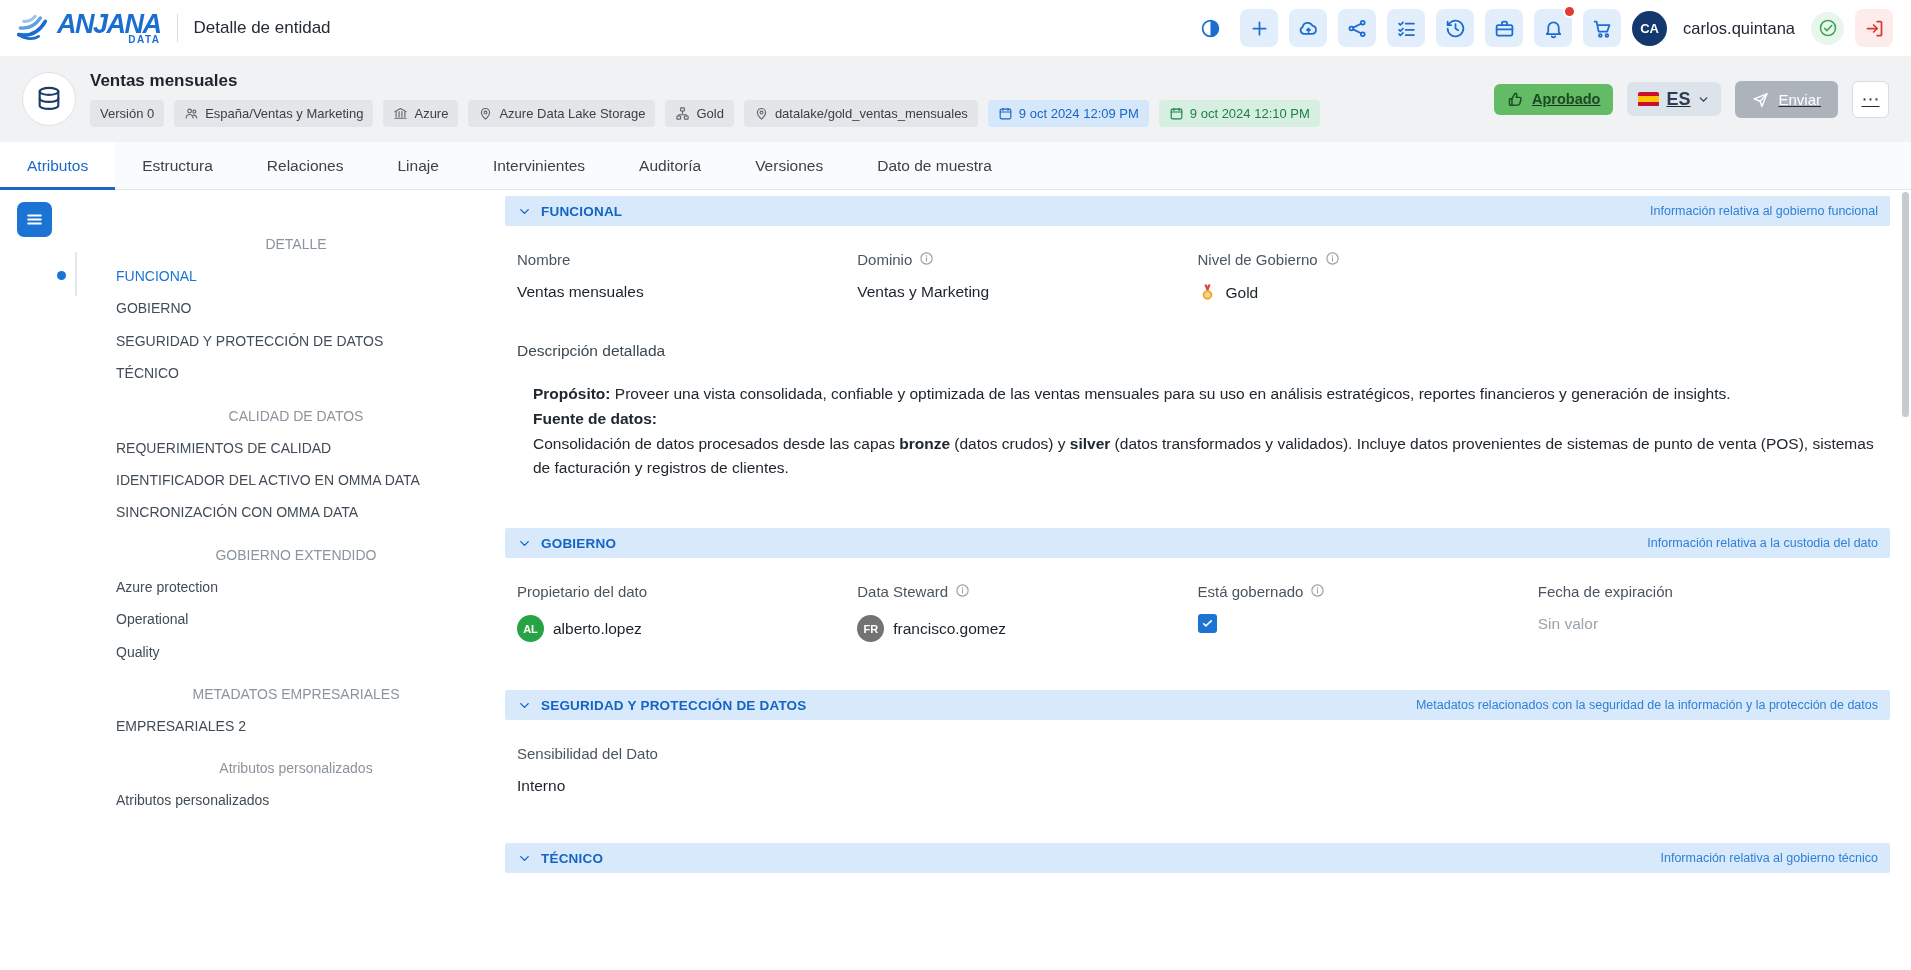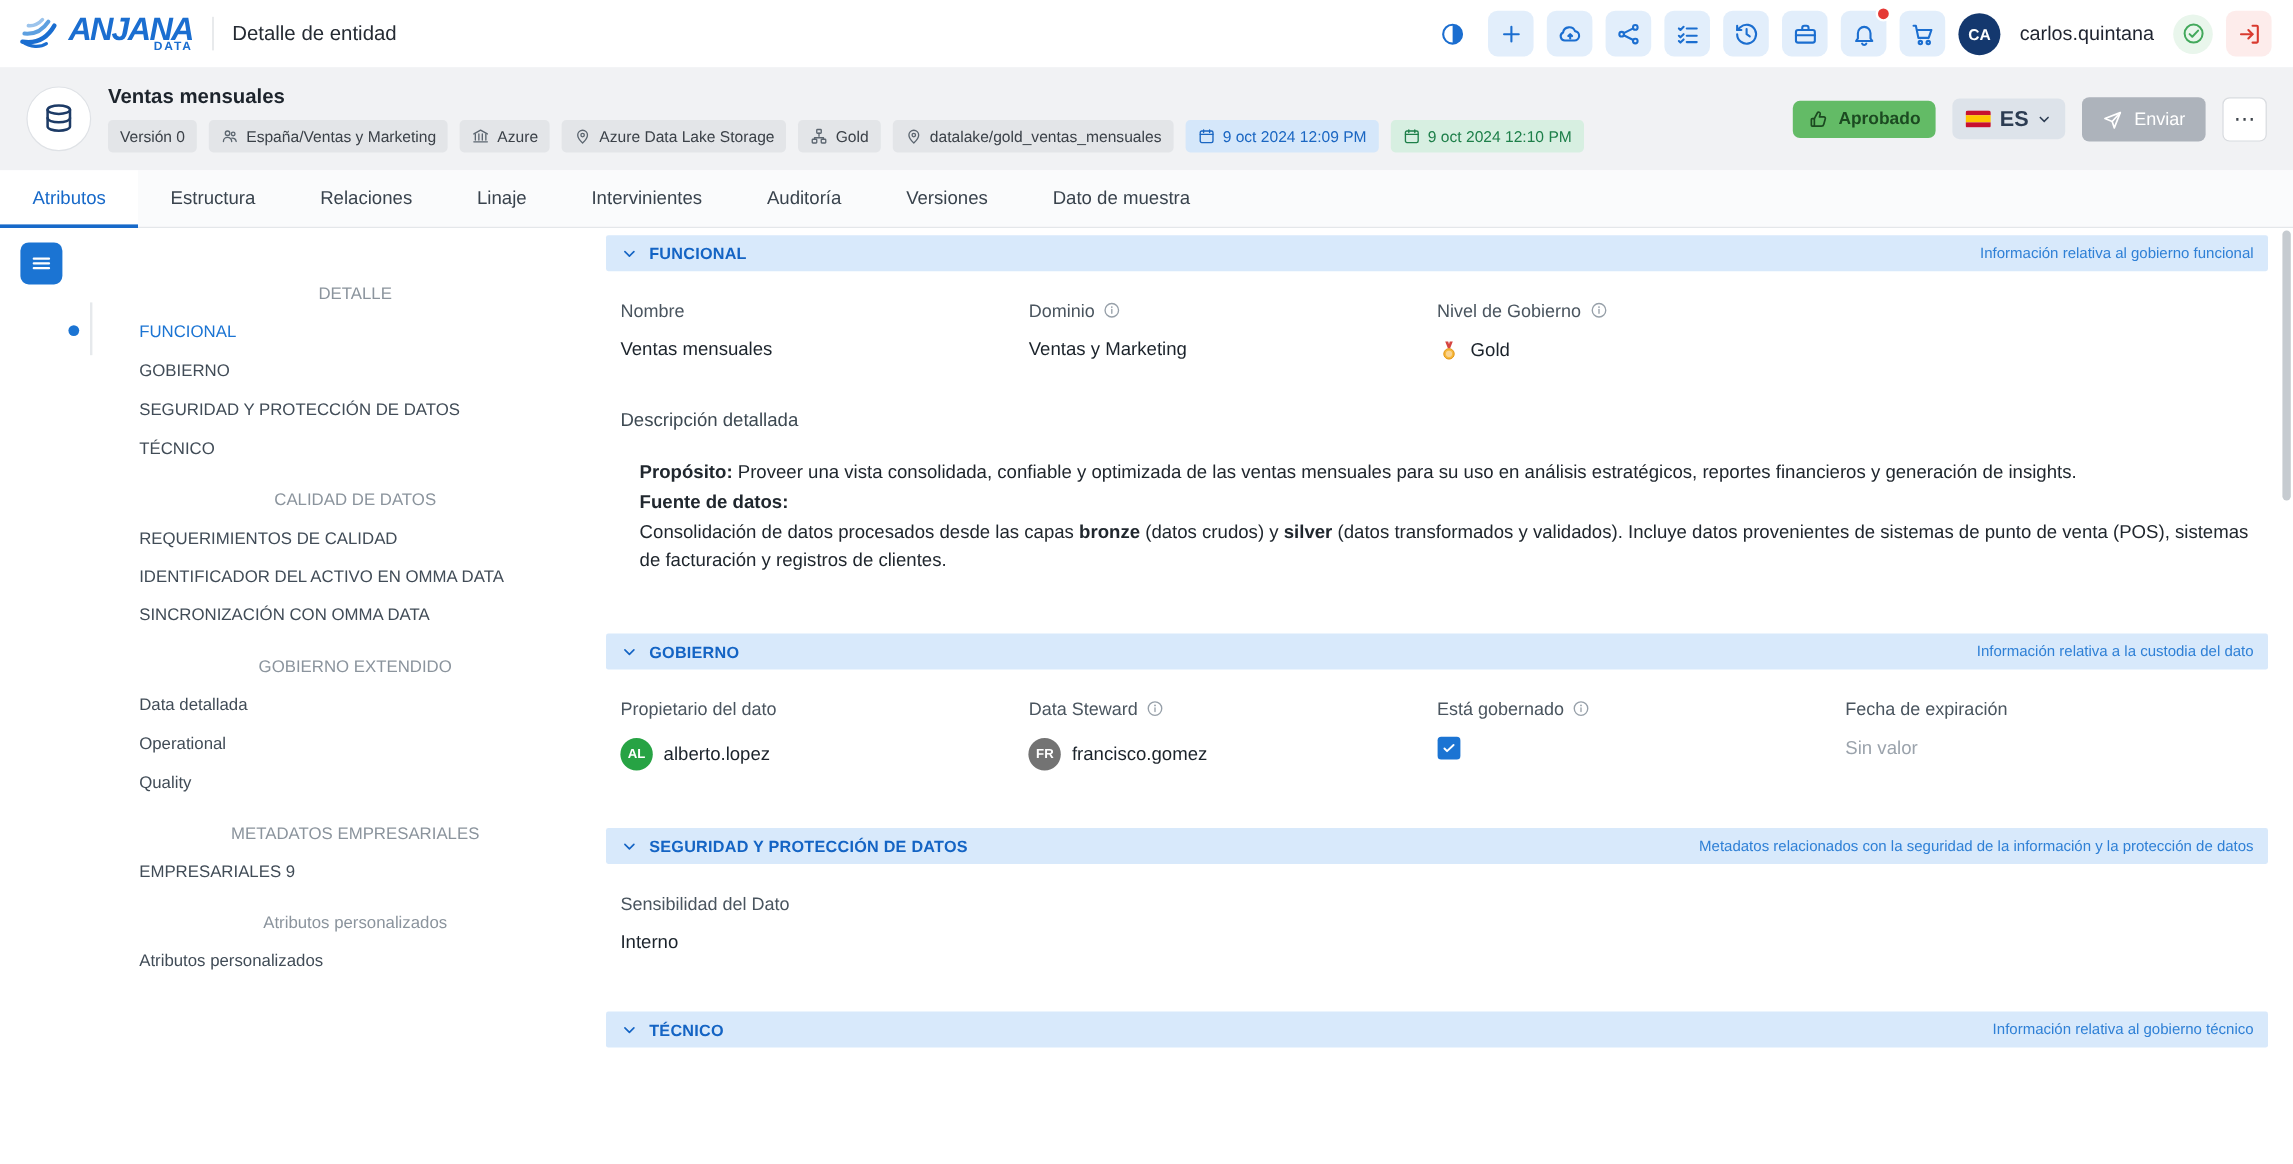--- a/index.html
+++ b/index.html
@@ -29,21 +29,21 @@
   
   .entity-bar { height:86px; background:#f1f2f4; display:flex; align-items:center; padding:0 22px; }
   .entity-icon { width:54px; height:54px; border-radius:50%; background:#fff; border:1px solid #dfe2e6; display:flex; align-items:center; justify-content:center; color:#1d3b66; flex-shrink:0; }
   .entity-info { margin-left:14px; display:flex; flex-direction:column; gap:9px; min-width:0; }
   .entity-title { font-size:17px; font-weight:bold; color:#1d242c; }
   .badges { display:flex; gap:10px; align-items:center; }
   .badge { height:27px; display:flex; align-items:center; gap:6px; padding:0 10px; background:#e3e5e8; border-radius:4px; font-size:13px; color:#3b4148; white-space:nowrap; }
   .badge .bic { width:15px; height:15px; stroke:#5c6670; fill:none; stroke-width:1.8; stroke-linecap:round; stroke-linejoin:round; }
   .badge.blue { background:#d5e7fa; color:#1a66c2; }  .badge.blue .bic { stroke:#1a66c2; }
   .badge.green { background:#d7efe1; color:#1d7f49; } .badge.green .bic { stroke:#1d7f49; }
-  .entity-actions { margin-left:auto; display:flex; align-items:center; gap:14px; }
+  .entity-actions { margin-left:auto; display:flex; align-items:center; gap:14px;text-decoration:underline; }
   .approved { height:31px; padding:0 13px; border-radius:6px; background:#63bb66; color:#1c4a21; font-size:14.5px; font-weight:bold; display:flex; align-items:center; gap:8px; }
   .approved .ic { width:17px; height:17px; }
   .lang-btn { height:34px; padding:0 11px; border-radius:6px; background:#dde3ea; border:none; display:flex; align-items:center; gap:7px; font-size:18px; font-weight:bold; color:#2c3c52; }
   .flag { width:21px; height:15px; border-radius:2px; overflow:hidden; display:flex; flex-direction:column; }
   .flag .r { flex:1; background:#c8102e; } .flag .y { flex:1.4; background:#ffc400; }
   .caret { width:13px; height:13px; stroke:#2c3c52; fill:none; stroke-width:2.4; stroke-linecap:round; }
   .send-btn { height:37px; padding:0 17px; border-radius:6px; background:#adb3bb; color:#fff; font-size:15px; border:none; display:flex; align-items:center; gap:9px; cursor:not-allowed; }
   .send-btn .ic { width:17px; height:17px; }
   .more-btn { width:37px; height:37px; border-radius:6px; background:#fff; border:1px solid #d8dbdf; color:#3f454c; font-size:18px; display:flex; align-items:center; justify-content:center; }
 
@@ -325,26 +325,26 @@
       <div class="side-item">GOBIERNO</div>
       <div class="side-item">SEGURIDAD Y PROTECCIÓN DE DATOS</div>
       <div class="side-item">TÉCNICO</div>
 
       <div class="side-head">CALIDAD DE DATOS</div>
       <div class="side-item">REQUERIMIENTOS DE CALIDAD</div>
       <div class="side-item">IDENTIFICADOR DEL ACTIVO EN OMMA DATA</div>
       <div class="side-item">SINCRONIZACIÓN CON OMMA DATA</div>
 
       <div class="side-head">GOBIERNO EXTENDIDO</div>
-      <div class="side-item">Data detallada</div>
+      <div class="side-item">Azure protection</div>
       <div class="side-item">Operational</div>
       <div class="side-item">Quality</div>
 
       <div class="side-head">METADATOS EMPRESARIALES</div>
-      <div class="side-item">EMPRESARIALES 9</div>
+      <div class="side-item">EMPRESARIALES 2</div>
 
       <div class="side-head">Atributos personalizados</div>
       <div class="side-item">Atributos personalizados</div>
     </nav>
   </aside>
 
   <main class="main">
 
     <section class="sec">
       <div class="sec-head">

